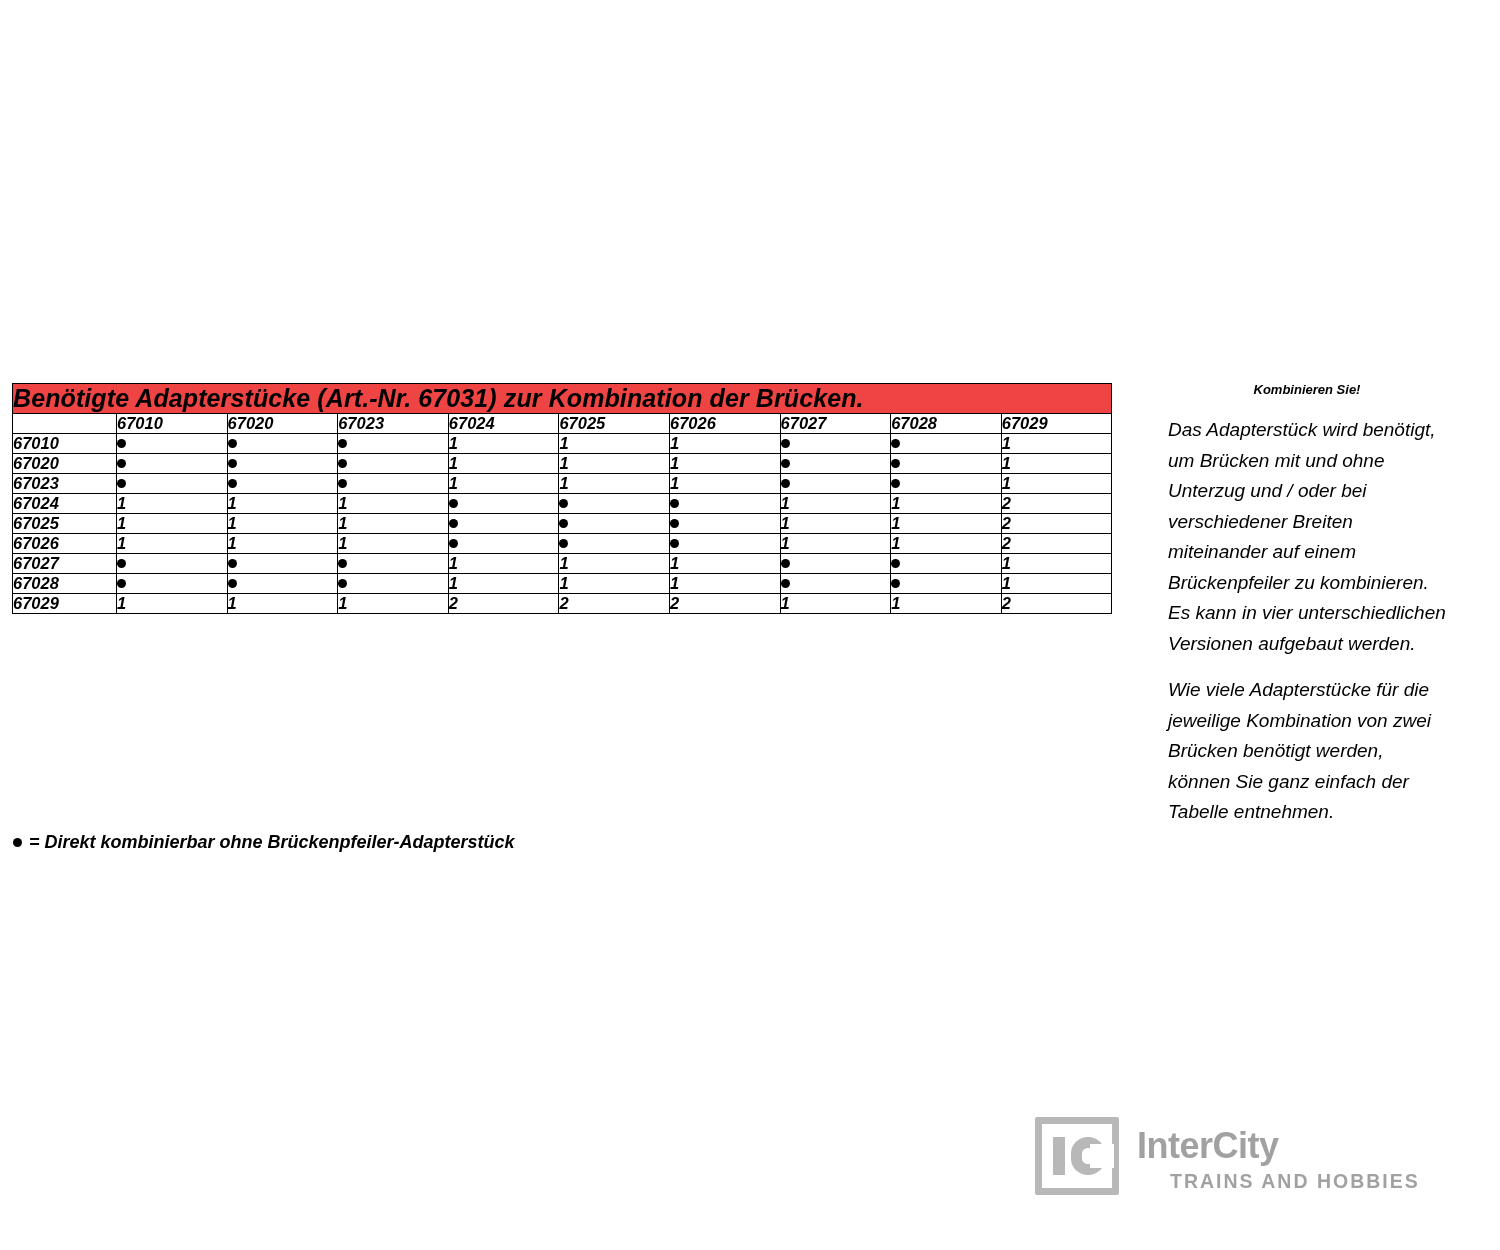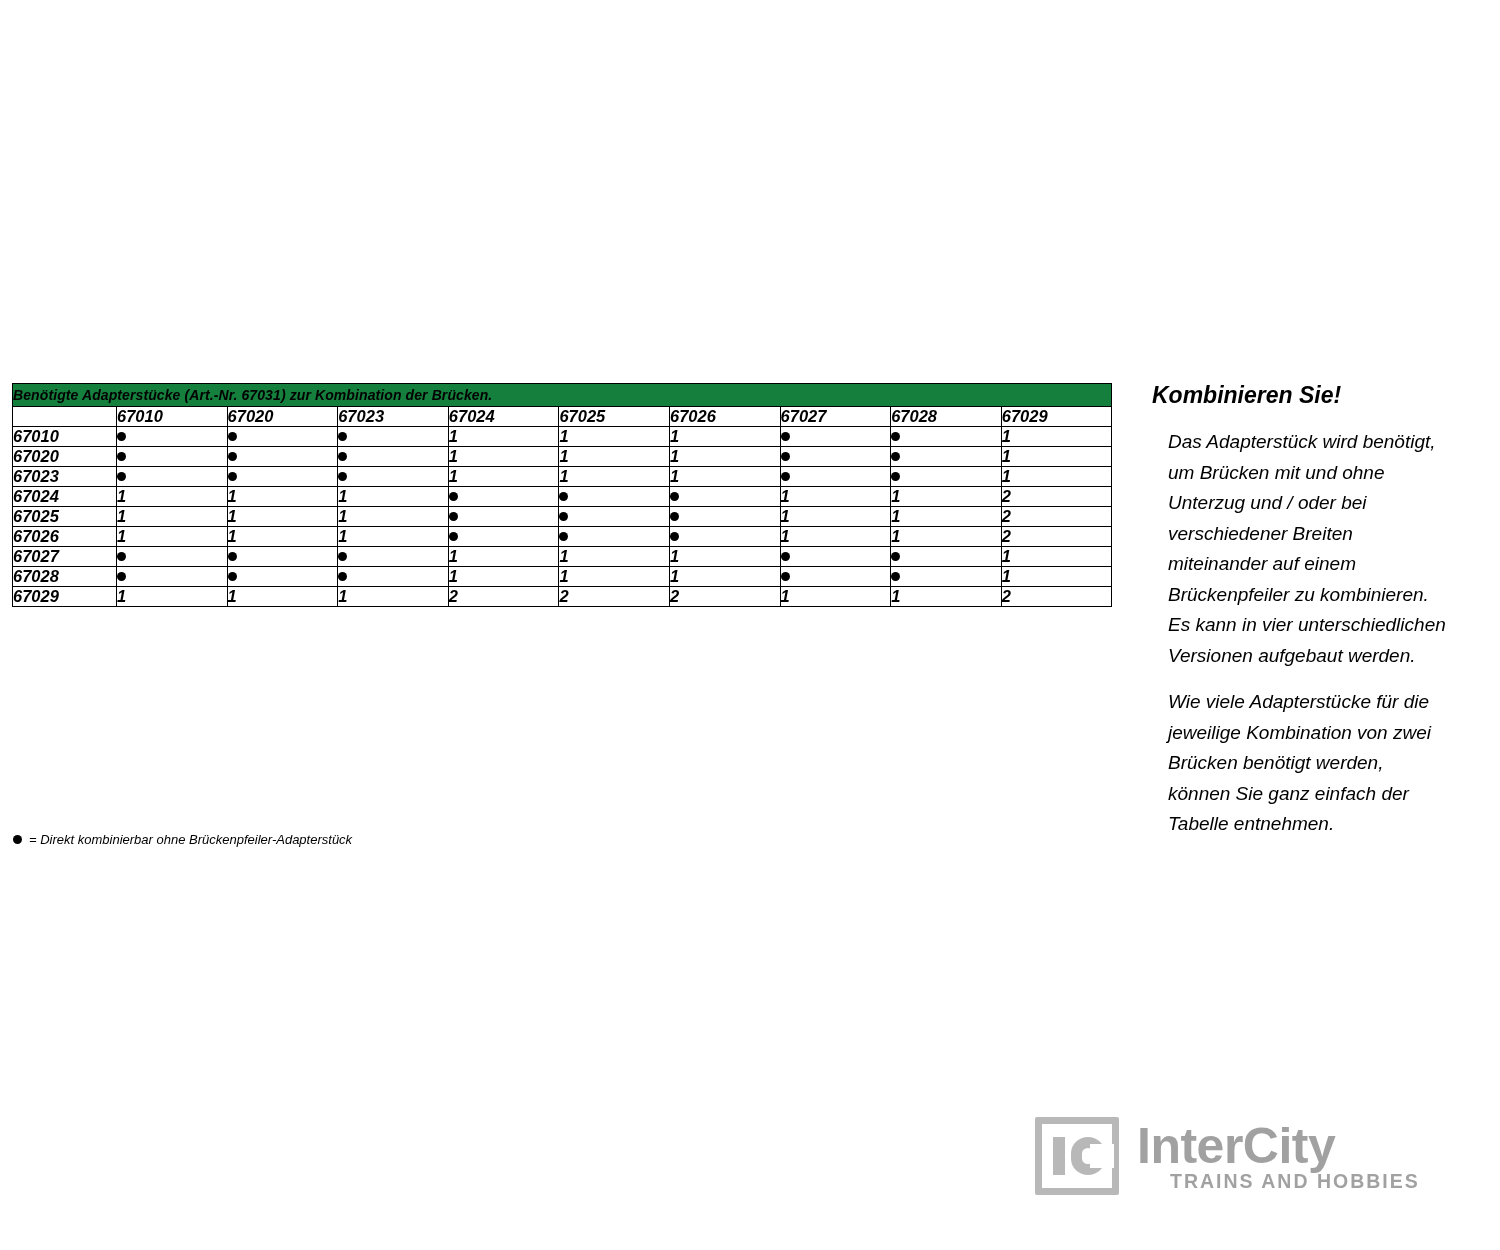--- a/index.html
+++ b/index.html
@@ -31,24 +31,24 @@
     border: 1px solid #000;
   }
 
   table.compat td, table.compat th {
     border: 1px solid #000;
     padding: 0;
     vertical-align: middle;
   }
 
   .title-cell {
-    background: #15803d;
-    font-style: italic;
-    font-weight: bold;
-    font-size: 14px;
+    background: #ef4444;
+    font-style: italic;
+    font-weight: bold;
+    font-size: 25px;
     letter-spacing: 0.1px;
     padding: 10px 12px 11px 12px;
     text-align: left;
     height: 22px;
   }
 
   .colhead {
     font-style: italic;
     font-weight: bold;
     font-size: 16.5px;
@@ -91,38 +91,39 @@
   
   col.c0 { width: 104px; }
   col.cx { width: 110.6px; }
 
   
   #legend {
     position: absolute;
     left: 13px;
     top: 832px;
     font-style: italic;
-    font-weight: normal;
-    font-size: 13px;
+    font-weight: bold;
+    font-size: 18px;
     white-space: nowrap;
   }
   #legend .dot { margin-right: 7px; }
 
   
   #sidenote {
     position: absolute;
     left: 1152px;
     top: 382px;
     width: 310px;
   }
   #sidenote .note-title {
     font-style: italic;
     font-weight: bold;
-    font-size: 23px;
+    font-size: 13px;
     margin-bottom: 18px;
+    text-align: center;
   }
   #sidenote .note-body {
     font-style: italic;
     font-size: 19px;
     line-height: 30.5px;
   }
   #sidenote .note-body p {
     margin: 16px;
   }
 
@@ -172,21 +173,21 @@
     left: 55px; top: 27px;
     width: 24px; height: 24px;
     background: #ffffff;
   }
   #logo .words {
     display: flex;
     flex-direction: column;
     justify-content: center;
   }
   #logo .w1 {
-    font-size: 50px;
+    font-size: 36px;
     font-weight: bold;
     color: #9a9a9a;
     line-height: 46px;
     letter-spacing: -0.5px;
   }
   #logo .w2 {
     font-size: 19.5px;
     font-weight: bold;
     color: #9a9a9a;
     letter-spacing: 2.0px;

